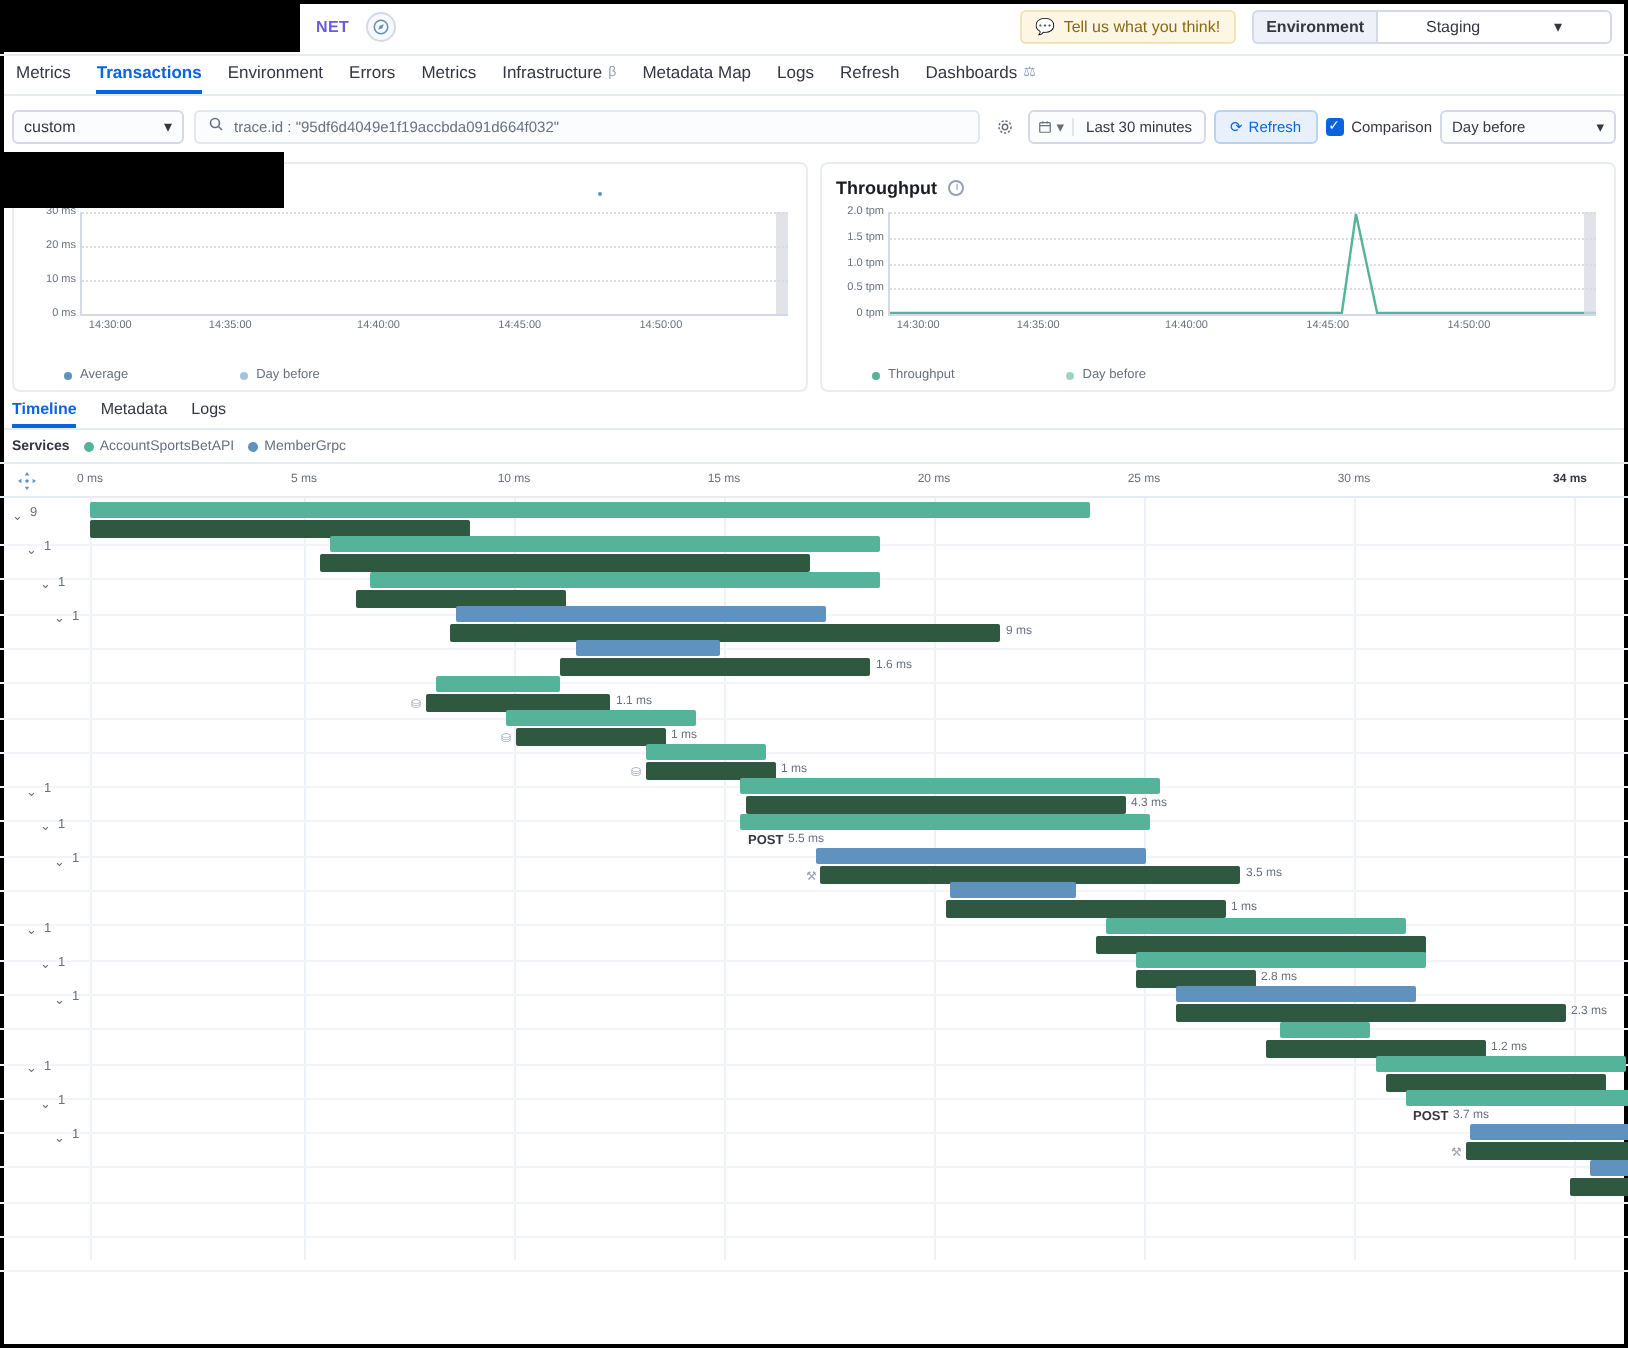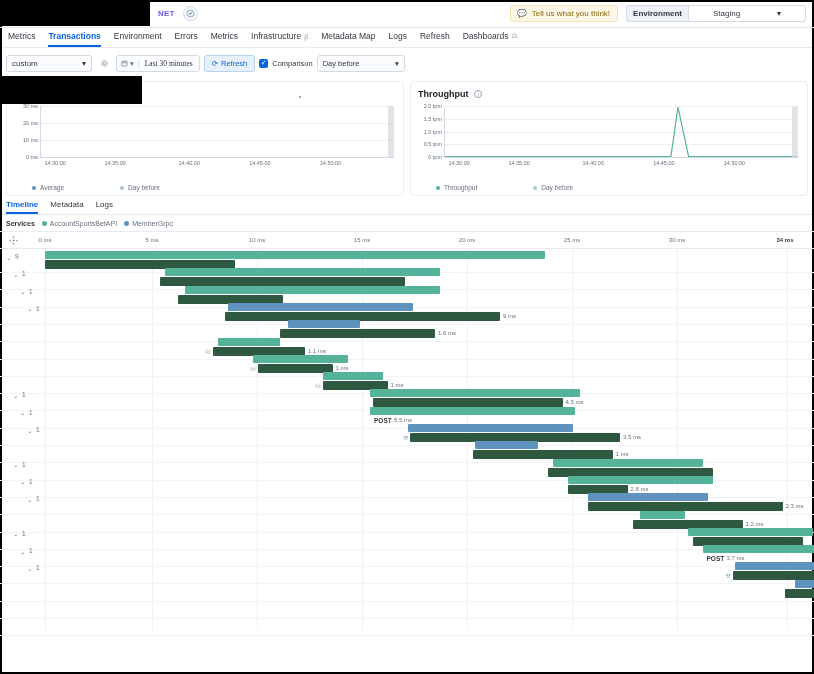--- a/index.html
+++ b/index.html
@@ -83,21 +83,21 @@
   .q-right { display:flex; align-items:center; gap:4px; }
   .icon-btn {
     width:15px;height:15px;display:flex;align-items:center;justify-content:center;
     color:#69707d;
   }
   .date-btn {
     height:17px; border:1px solid #d3dae6; border-radius:3px; background:#fbfcfe;
     display:flex; align-items:center; font-size:7.5px; color:#343741;
   }
   .date-cal { padding:0 4px; border-right:1px solid #e0e5ee; display:flex; align-items:center; gap:2px; color:#69707d;}
-  .date-txt { padding:0 6px;font-family:Liberation Serif, serif; }
+  .date-txt { padding:0 6px; }
   .refresh-btn {
     height:17px; border:1px solid #b9d2f0; border-radius:3px; background:#e8f1fb;
     color:#0b64dd; font-size:7.5px; padding:0 7px;
     display:flex; align-items:center; gap:3px;
   }
   .cmp-wrap { display:flex; align-items:center; gap:4px; font-size:7.5px; }
   .cbox { width:9px;height:9px;border-radius:2px;background:#0b64dd;display:flex;align-items:center;justify-content:center;color:#fff;font-size:7px;}
   .cmp-select {
     width:88px;height:17px;border:1px solid #d3dae6;border-radius:3px;background:#fbfcfe;
     font-size:7.5px;padding:0 5px;display:flex;align-items:center;justify-content:space-between;color:#343741;
@@ -200,20 +200,29 @@
     <span>Dashboards</span>
     <span class="mini-icon">⚖</span>
   </div>
 </div>
 
 <div class="querybar">
   <div class="q-select">
     <span>custom</span>
     <span>▾</span>
   </div>
+  <div class="q-input">
+    <span>
+      <svg width="8" height="8" viewBox="0 0 16 16" fill="none" stroke="#69707d" stroke-width="1.6">
+          <circle cx="7" cy="7" r="4.5"></circle>
+          <path d="M10.5 10.5 L14 14"></path>
+        </svg>
+    </span>
+    <span>trace.id : "95df6d4049e1f19accbda091d664f032"</span>
+  </div>
   <div class="q-right">
     <div class="icon-btn">
       <svg width="9" height="9" viewBox="0 0 16 16" fill="none" stroke="currentColor" stroke-width="1.3">
           <circle cx="8" cy="8" r="2.4"></circle>
           <circle cx="8" cy="8" r="5.4" stroke-dasharray="2 1.6"></circle>
         </svg>
     </div>
     <div class="date-btn">
       <div class="date-cal">
         <svg width="7" height="7" viewBox="0 0 16 16" fill="none" stroke="currentColor" stroke-width="1.4">

